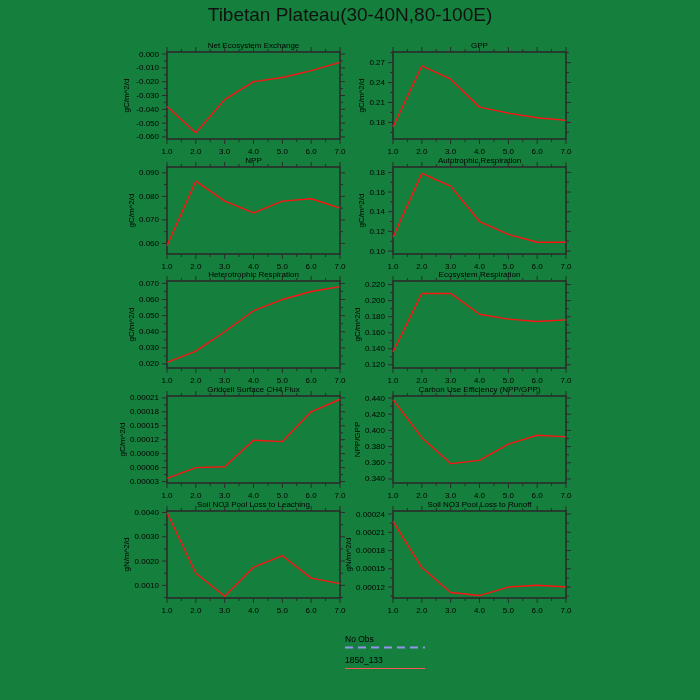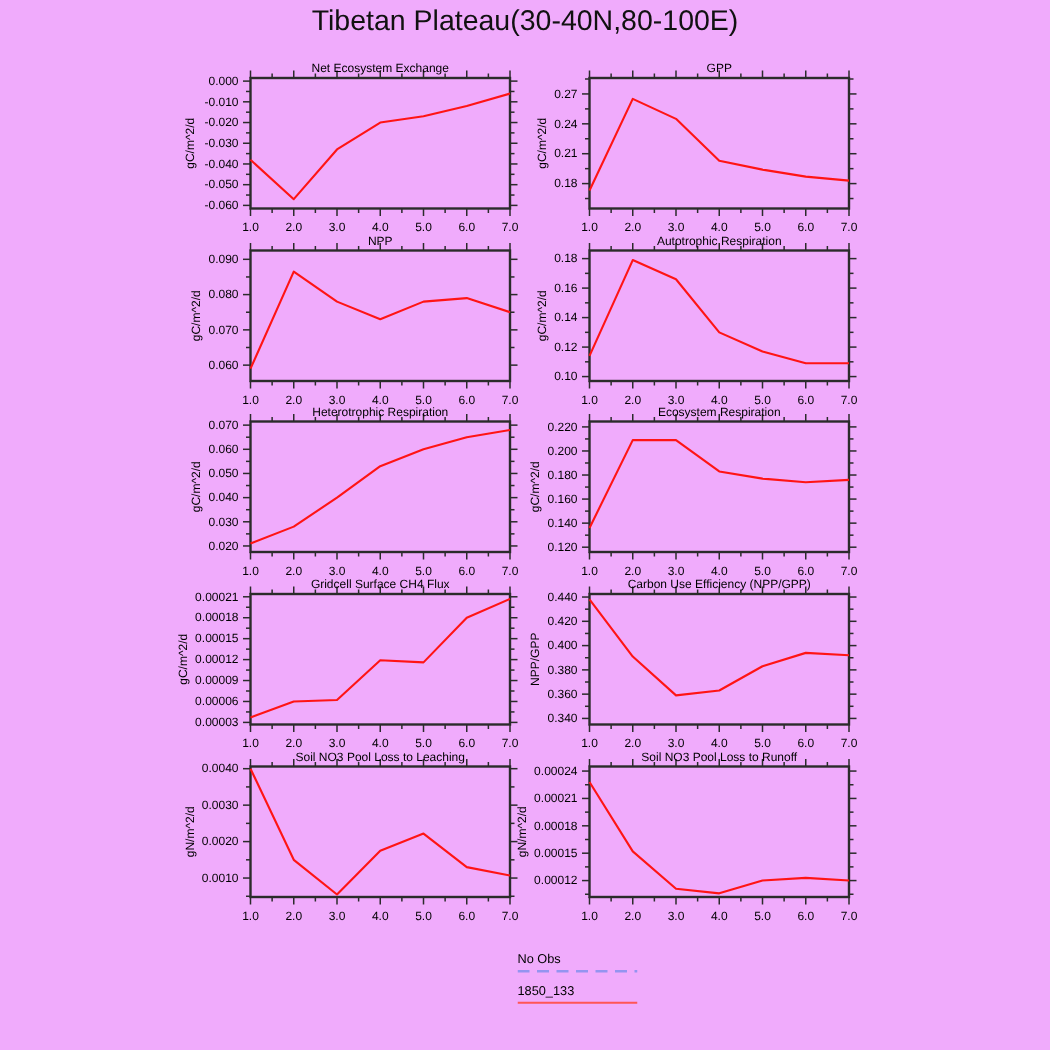--- a/index.html
+++ b/index.html
@@ -1,17 +1,17 @@
 <!DOCTYPE html>
 <html><head>
 <meta charset="utf-8">
 <style>
   html,body{margin:0;padding:0;}
   body{background:#e8e8e8;font-family:"Liberation Sans",sans-serif;}
-  #page{position:relative;width:700px;height:700px;background:#f0abfc;overflow:hidden;margin:0 auto;}
+  #page{position:relative;width:700px;height:700px;background:#15803d;overflow:hidden;margin:0 auto;}
   #main-title{position:absolute;top:4px;left:0;width:700px;text-align:center;
     font-size:19px;color:#111;letter-spacing:0px;}
   #charts-grid{position:absolute;left:0;top:0;width:700px;height:640px;padding-left:36px;}
   #charts-grid svg{position:absolute;overflow:visible;}
   svg text{font-family:"Liberation Sans",sans-serif;fill:#000;}
   .legend{position:absolute;left:345px;top:634px;width:80px;}
   .legend-item{margin-bottom:5px;}
   .legend-label{font-size:8.5px;color:#000;line-height:11px;}
   .legend-item svg{display:block;}
 </style>

